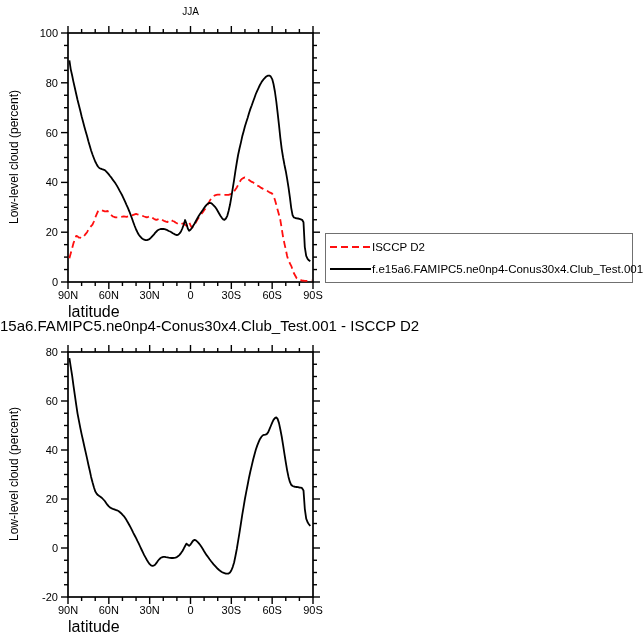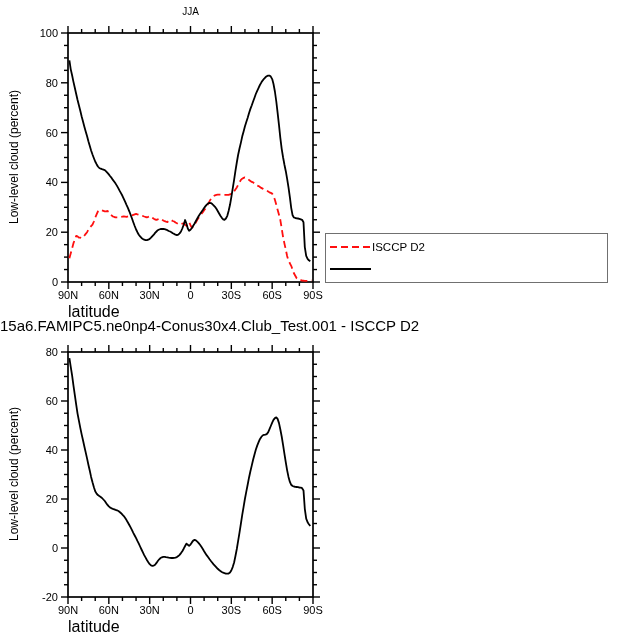--- a/index.html
+++ b/index.html
@@ -9,21 +9,21 @@
   #plot-svg text{font-family:"Liberation Sans",sans-serif;}
   .chart-title{position:absolute;}
   #title-top{left:68px;top:6px;width:245px;font-size:10px;text-align:center;}
   #title-bottom{left:0;top:317px;width:644px;font-size:15px;text-align:left;white-space:nowrap;}
   .ylab{position:absolute;width:220px;text-align:center;font-size:12px;transform:rotate(-90deg);}
   #ylab-top{left:-96px;top:150px;}
   #ylab-bottom{left:-96px;top:467px;}
   .xlab{position:absolute;left:68px;width:245px;text-align:left;font-size:16px;}
   #xlab-top{top:303px;}
   #xlab-bottom{top:618px;}
-  #legend{position:absolute;left:325px;top:233px;width:283px;height:50px;
+  #legend{position:absolute;left:325px;top:233px;width:308px;height:50px;
           border:1px solid #707070;background:#fff;box-sizing:border-box;padding-top:2px;}
   .leg-row{display:flex;align-items:center;height:22px;padding-left:3px;}
   .leg-row svg{flex:0 0 auto;}
   .leg-label{font-size:11.5px;white-space:nowrap;}
 </style>
 </head>
 <body>
 
 <div id="canvas">
   <svg id="plot-svg" width="644" height="644">
@@ -244,15 +244,16 @@
     <div class="leg-row">
       <svg width="43" height="6">
         <line x1="1" y1="3" x2="42" y2="3" stroke="#ff0f0f" stroke-width="2" stroke-dasharray="7,4"></line>
       </svg>
       <span class="leg-label">ISCCP D2</span>
     </div>
     <div class="leg-row">
       <svg width="43" height="6">
         <line x1="1" y1="3" x2="42" y2="3" stroke="#000000" stroke-width="2"></line>
       </svg>
+      <span class="leg-label">f.e15a6.FAMIPC5.ne0np4-Conus30x4.Club_Test.001</span>
     </div>
   </div>
 </div>
 
 </body></html>

